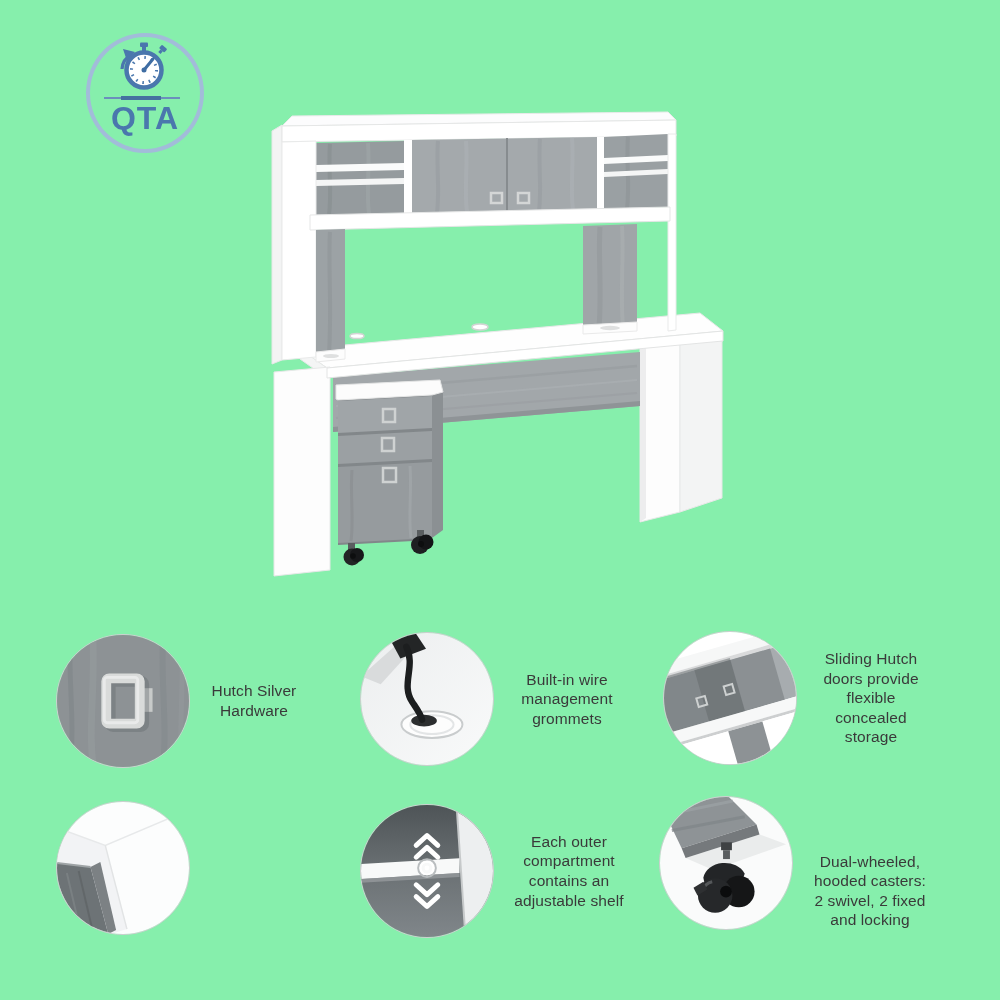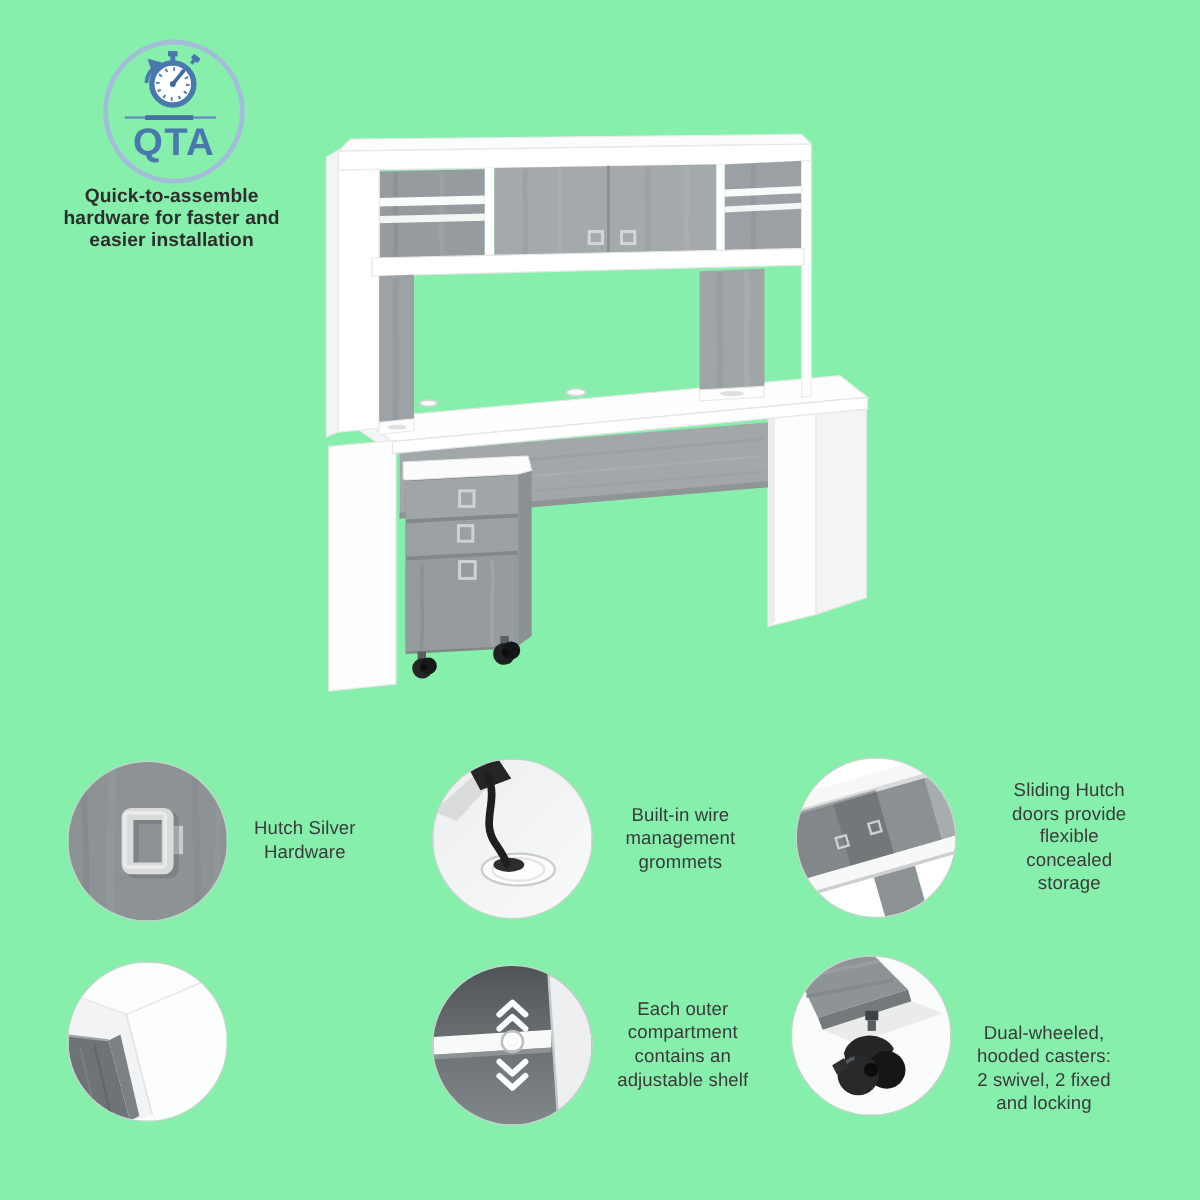--- a/index.html
+++ b/index.html
@@ -32,21 +32,21 @@
     flex:none;width:134px;height:134px;border-radius:50%;overflow:hidden;
     box-sizing:border-box;border:1px solid #cdd0d0;margin-right:14px;
   }
   .feature-circle svg{display:block;width:100%;height:100%;}
   .feature-text{
     text-align:center;white-space:pre-line;font-size:15.5px;line-height:1.26;
     color:#3a3a3a;letter-spacing:.1px;
   }
   .f1{left:56px;top:634px;}  .f1 .feature-text{width:100px;}
   .f2{left:360px;top:632px;} .f2 .feature-text{width:118px;}
-  .f3{left:663px;top:631px;gap:20px;} .f3 .feature-text{width:120px;}
+  .f3{left:663px;top:631px;} .f3 .feature-text{width:120px;}
   .f4{left:56px;top:801px;}  .f4 .feature-text{width:126px;}
   .f5{left:360px;top:804px;} .f5 .feature-text{width:122px;}
   .f6{left:659px;top:796px;align-items:flex-end;} .f6 .feature-text{width:126px;}
 </style>
 </head>
 <body>
 
 <div class="canvas">
 
   <div class="badge-ring"></div>
@@ -60,23 +60,20 @@
       <rect x="50.5" y="8.5" width="3" height="3.5" fill="#4a77ad"></rect>
     </g>
     <circle cx="34" cy="28" r="17.5" fill="#ffffff" stroke="#4a77ad" stroke-width="4.5"></circle>
     <circle cx="34" cy="28" r="12.5" fill="none" stroke="#4a77ad" stroke-width="3" stroke-dasharray="1.6,4.94"></circle>
     <line x1="34" y1="28" x2="43" y2="17" stroke="#3f6da3" stroke-width="3" stroke-linecap="round"></line>
     <circle cx="34" cy="28" r="2.5" fill="#3f6da3"></circle>
   </svg>
   <div class="badge-line"></div>
   <div class="badge-line-thick"></div>
   <div class="badge-label">QTA</div>
-  <p class="badge-caption">Quick-to-assemble
-hardware for faster and
-easier installation</p>
 
   <svg class="product" viewBox="0 0 1000 1000">
 
     <g>
       <polygon points="300,349 700,313 723,331 327,368" fill="#fefefe" stroke="#e7e8e8"></polygon>
       <polygon points="300,349 327,368 327,378 300,359" fill="#f4f5f5" stroke="#e7e8e8"></polygon>
       <polygon points="274,372 330,367 330,570 274,576" fill="#fdfdfd" stroke="#e7e8e8"></polygon>
       <polygon points="640,342 680,338 680,512 640,522" fill="#fdfdfd" stroke="#e7e8e8"></polygon>
       <polygon points="680,338 722,341 722,498 680,512" fill="#f3f4f4" stroke="#e7e8e8"></polygon>
       <polygon points="640,342 646,341 646,518 640,522" fill="#ededee"></polygon>

